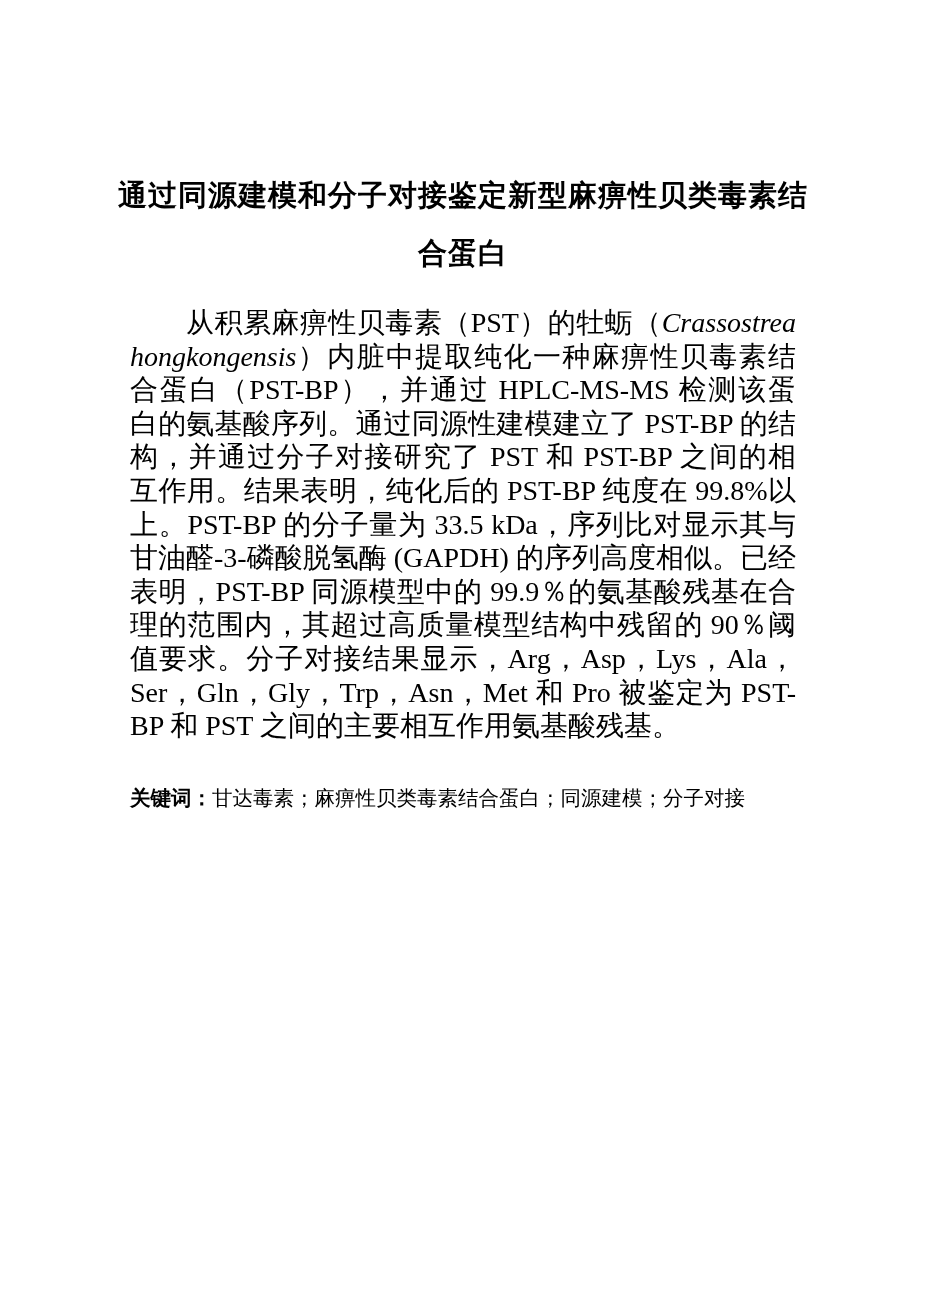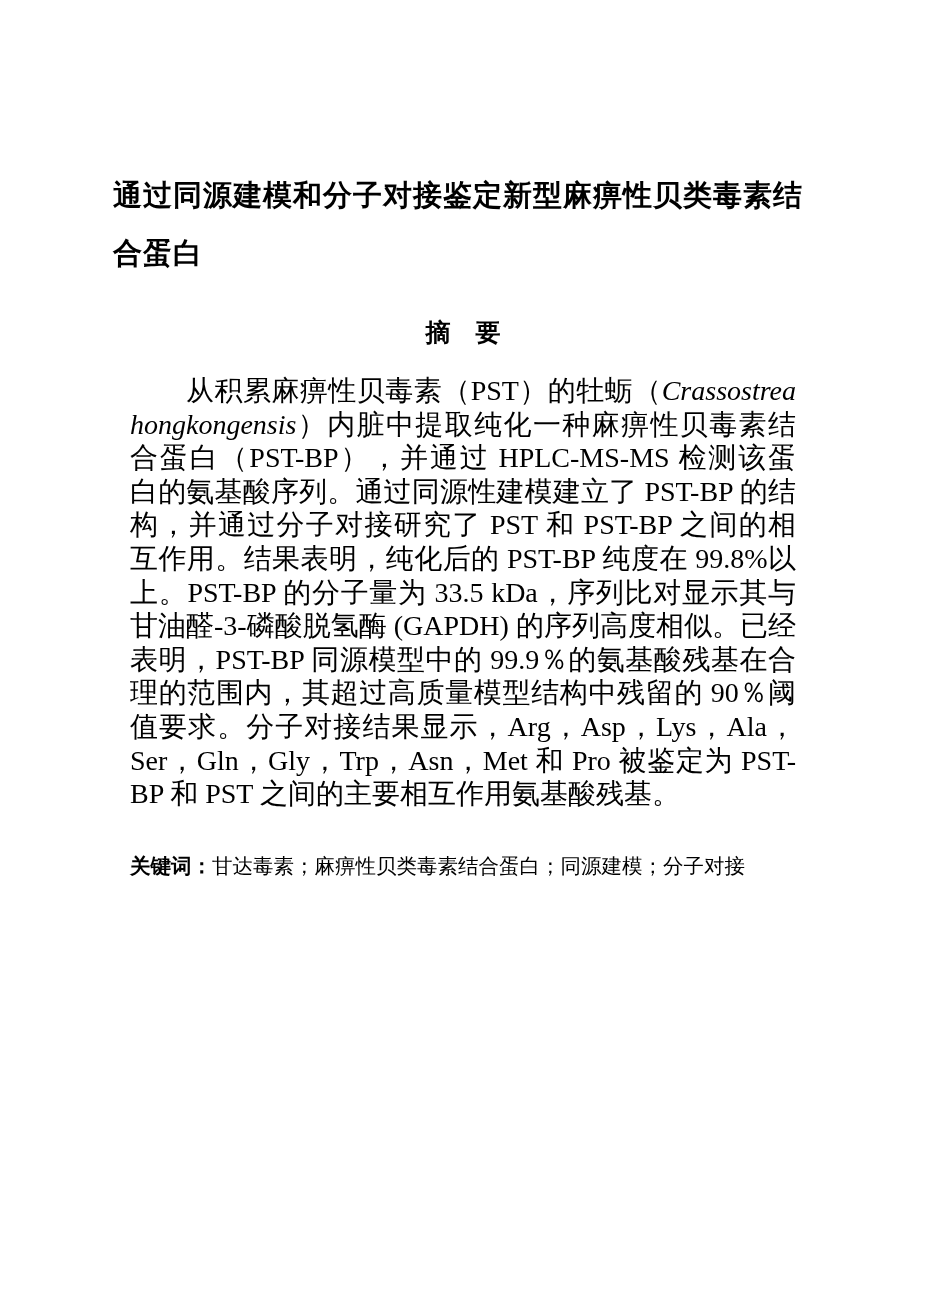--- a/index.html
+++ b/index.html
@@ -9,21 +9,21 @@
     width: 926px;
     height: 1309px;
     margin: 0 auto;
     background: #ffffff;
     color: #000000;
     overflow: hidden;
   }
   .doc-title {
     margin: 166px auto 0 auto;
     width: 700px;
-    text-align: left;
+    text-align: center;
     font-family: Liberation Sans, sans-serif;
     font-weight: bold;
     font-size: 29px;
     line-height: 58px;
     letter-spacing: 1px;
   }
   .abstract-heading {
     margin-top: 32px;
     text-align: center;
     font-family: "Liberation Sans", "DejaVu Sans", sans-serif;
@@ -54,19 +54,18 @@
     font-weight: bold;
   }
 </style>
 </head>
 <body>
 
 <div class="page">
 
   <h1 class="doc-title">通过同源建模和分子对接鉴定新型麻痹性贝类毒素结合蛋白</h1>
 
-  <h2 class="abstract-heading">摘　要</h2>
 
   <p class="abstract-body"><span>从积累麻痹性贝毒素（PST）的牡蛎（</span><span class="species">Crassostrea hongkongensis</span><span>）内脏中提取纯化一种麻痹性贝毒素结合蛋白（PST-BP），并通过 HPLC-MS-MS 检测该蛋白的氨基酸序列。通过同源性建模建立了 PST-BP 的结构，并通过分子对接研究了 PST 和 PST-BP 之间的相互作用。结果表明，纯化后的 PST-BP 纯度在 99.8%以上。PST-BP 的分子量为 33.5 kDa，序列比对显示其与甘油醛-3-磷酸脱氢酶 (GAPDH) 的序列高度相似。已经表明，PST-BP 同源模型中的 99.9％的氨基酸残基在合理的范围内，其超过高质量模型结构中残留的 90％阈值要求。分子对接结果显示，Arg，Asp，Lys，Ala，Ser，Gln，Gly，Trp，Asn，Met 和 Pro 被鉴定为 PST-BP 和 PST 之间的主要相互作用氨基酸残基。</span></p>
 
   <p class="keywords"><span class="keywords-label">关键词：</span><span>甘达毒素；麻痹性贝类毒素结合蛋白；同源建模；分子对接</span></p>
 
 </div>
 
 </body></html>

